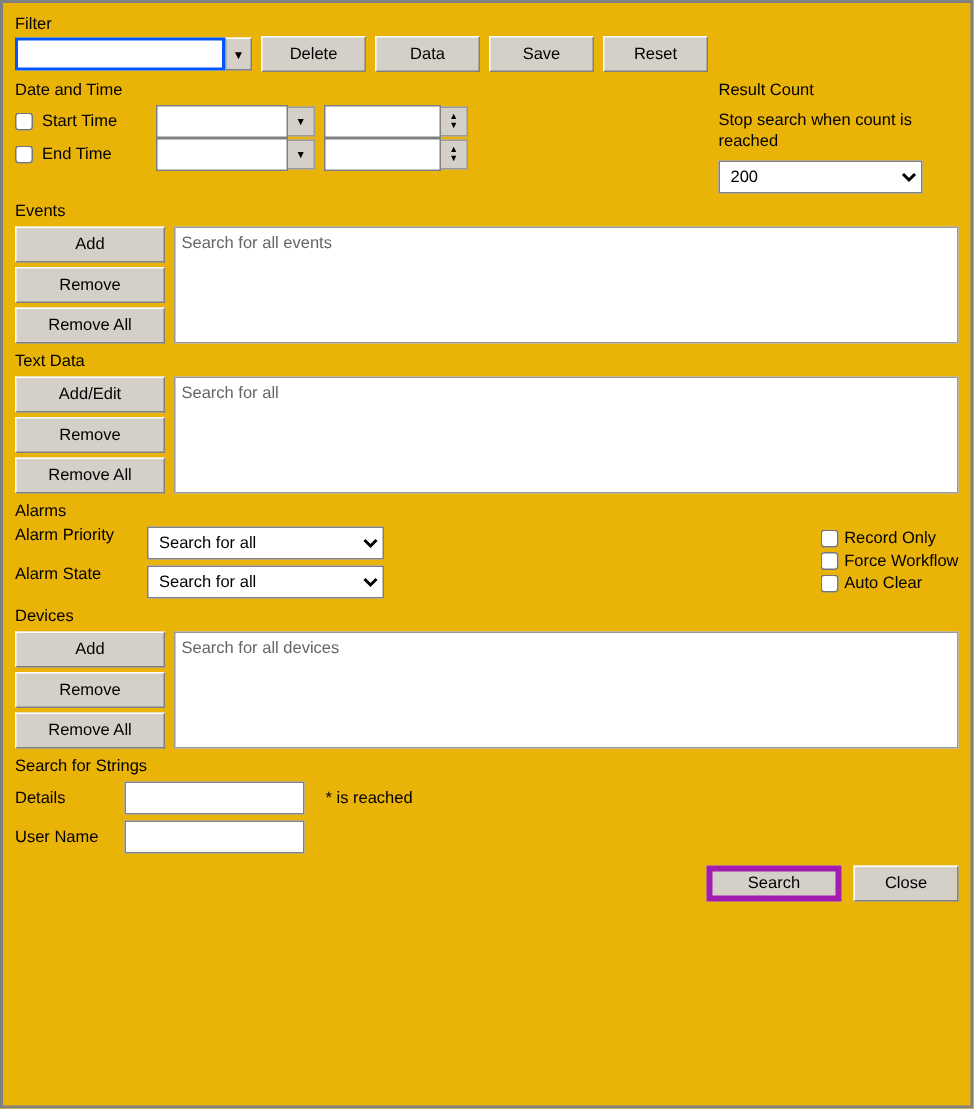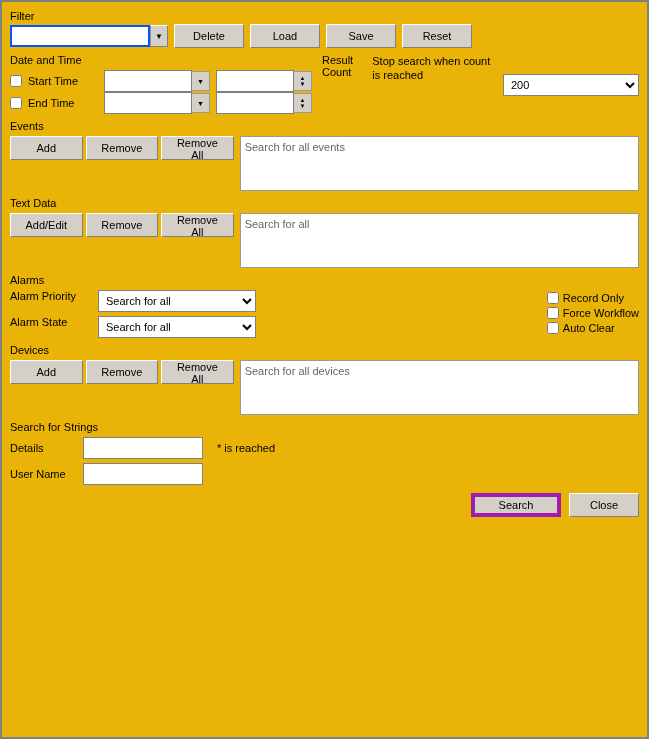--- a/index.html
+++ b/index.html
@@ -61,20 +61,21 @@
       font-size: 11px;
       width: 70px;
     }
     
     .events-row {
       display: flex;
       gap: 6px;
     }
     .events-buttons {
       display: flex;
+      flex-direction: column;
       gap: 3px;
       min-width: 100px;
     }
     .events-buttons button {
       width: 100%;
     }
     .events-text-area {
       flex: 1;
       border: 1px solid #999;
       background: #fff;
@@ -193,21 +194,21 @@
 <div class="main-window">
 
   <div>
     <div class="filter-label">Filter</div>
     <div class="filter-row">
       <div style="position:relative; display:flex; align-items:center;">
         <input type="text" class="filter-select" style="width: 140px; height: 22px; background: rgb(255, 255, 255); border: 2px solid rgb(0, 85, 255); font-size: 11px;">
         <button style="width:18px; height:22px; min-width:unset; padding:0; border-left:1px solid #999; font-size:8px;">▼</button>
       </div>
       <button>Delete</button>
-      <button>Load</button>
+      <button>Data</button>
       <button>Save</button>
       <button>Reset</button>
     </div>
   </div>
 
   <div style="display:flex; gap:10px;">
     <div style="flex:1;">
       <div class="section-header">Date and Time</div>
       <div style="display:flex; flex-direction:column; gap:0;">
 
@@ -238,21 +239,21 @@
             <input type="text" class="dt-input" style="width: 78px;">
             <div class="dt-arrow" style="flex-direction:column;">
               <span style="font-size:6px; line-height:1;">▲</span>
               <span style="font-size:6px; line-height:1;">▼</span>
             </div>
           </div>
         </div>
       </div>
     </div>
 
-    <div style="display:flex; flex-direction:row; gap:3px; min-width:160px;">
+    <div style="display:flex; flex-direction:column; gap:3px; min-width:160px;">
       <div class="section-header">Result Count</div>
       <div style="font-size:11px; line-height:1.3; max-width:155px;">Stop search when count is reached</div>
       <div style="display:flex; align-items:center; gap:0; margin-top:2px;">
         <select style="width:136px; height:22px; font-size:11px;">
           <option>200</option>
           <option>500</option>
           <option>1000</option>
           <option>All</option>
         </select>
       </div>

